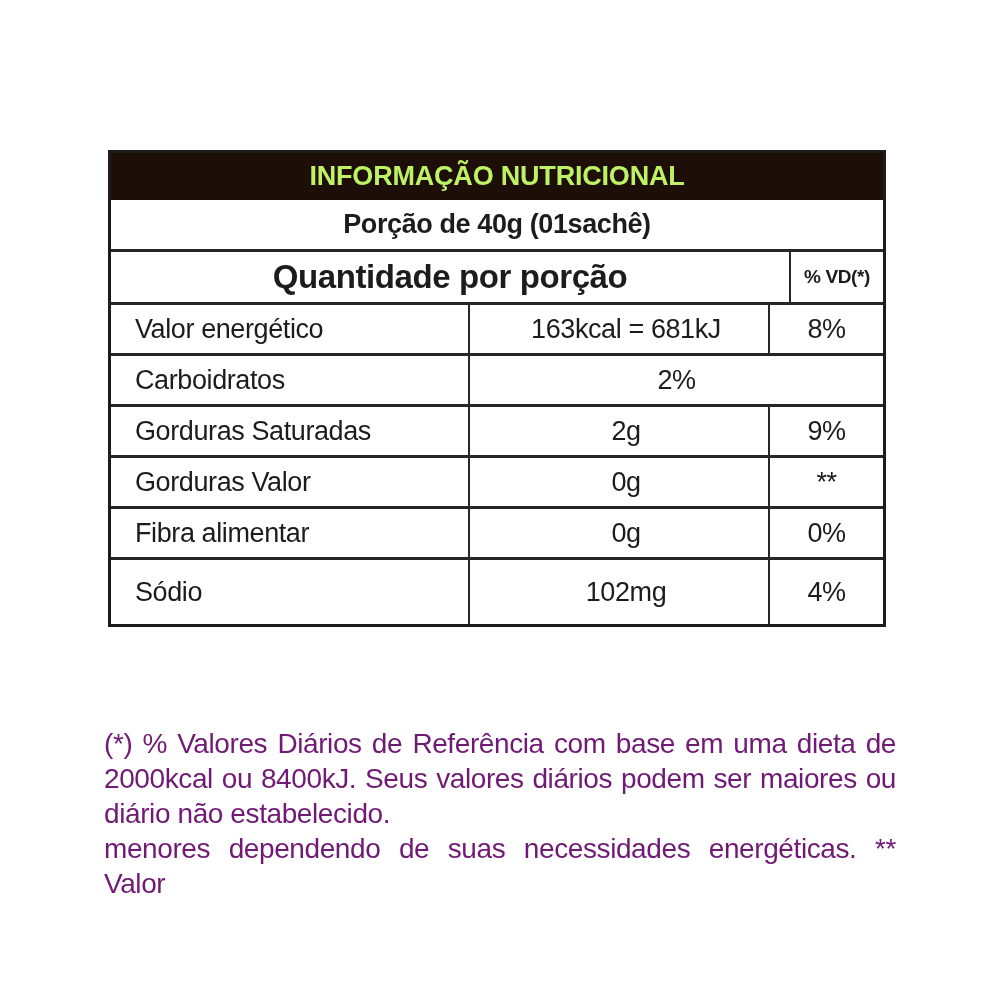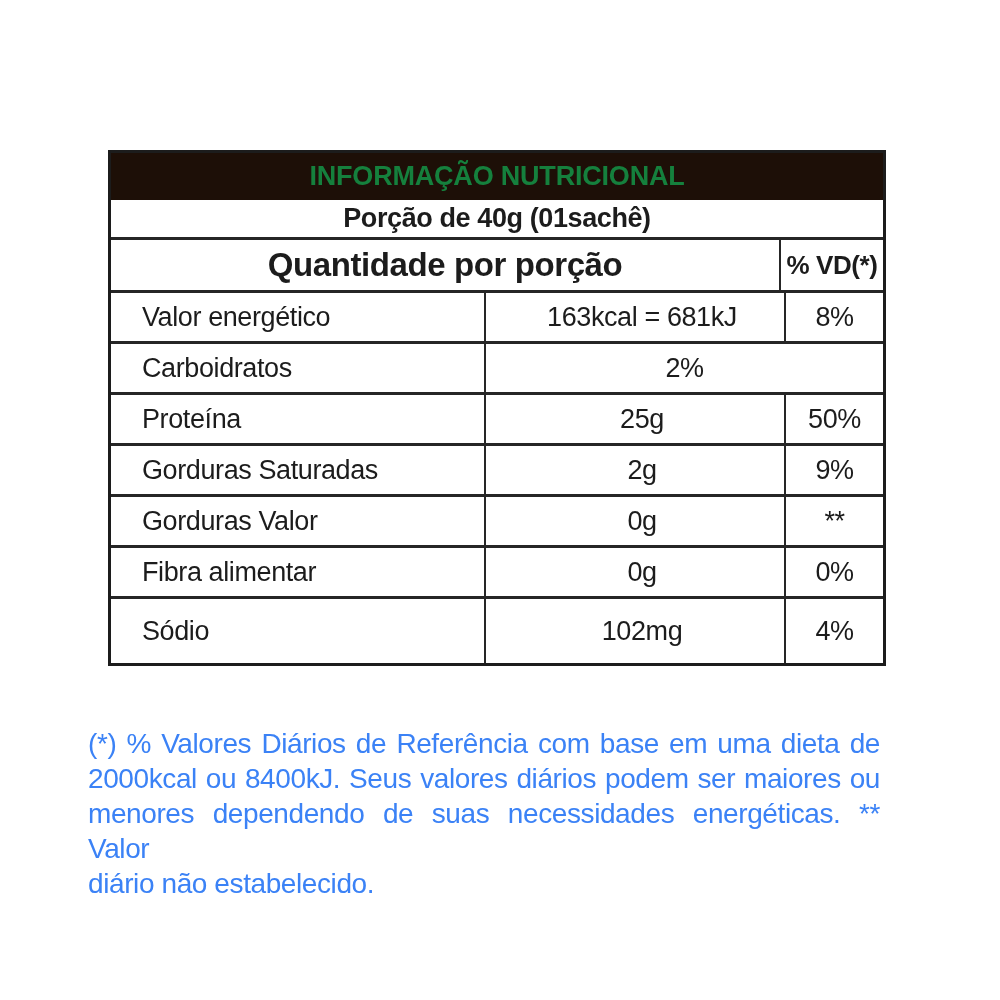--- a/index.html
+++ b/index.html
@@ -17,30 +17,30 @@
     position: absolute;
     left: 108px;
     top: 150px;
     width: 778px;
     border: 3px solid #1c1c1c;
     background: #ffffff;
   }
   .title-bar {
     height: 47px;
     background: #1d0f07;
-    color: #15803d;
+    color: #bef264;
     display: flex;
     align-items: center;
     justify-content: center;
     font-weight: bold;
     font-size: 27px;
     letter-spacing: -0.2px;
   }
   .serving-row {
-    height: 40px;
+    height: 52px;
     border-bottom: 3px solid #262626;
     display: flex;
     align-items: center;
     justify-content: center;
     font-weight: bold;
     font-size: 27px;
     text-align: center;
   }
   .qhead-row {
     height: 53px;
@@ -50,66 +50,65 @@
   }
   .qhead-left {
     flex: 1;
     display: flex;
     align-items: center;
     justify-content: center;
     font-weight: bold;
     font-size: 33px;
   }
   .qhead-right {
-    width: 104px;
+    width: 94px;
     border-left: 2px solid #262626;
     display: flex;
     align-items: center;
     justify-content: center;
     font-weight: bold;
-    font-size: 26px;
+    font-size: 19px;
   }
   .data-row {
     height: 51px;
     border-bottom: 3px solid #262626;
     display: flex;
     align-items: stretch;
     font-size: 27px;
   }
   .data-row:last-child { border-bottom: none; height: 64px; }
   .cell-label {
     width: 357px;
     display: flex;
     align-items: center;
-    padding-left: 15px;
-    margin-left: 16px;
+    padding-left: 24px;
   }
   .cell-value {
     width: 300px;
     border-left: 2px solid #262626;
     display: flex;
     align-items: center;
     justify-content: center;
     padding-left: 14px;
   }
   .cell-vd {
     flex: 1;
     border-left: 2px solid #262626;
     display: flex;
     align-items: center;
     justify-content: center;
   }
   .footnote {
     position: absolute;
-    left: 88px;
+    left: 104px;
     top: 726px;
     width: 792px;
     font-size: 28px;
     line-height: 35px;
-    color: #3b82f6;
+    color: #701a75;
   }
   .footnote .line {
     text-align: justify;
     text-align-last: justify;
   }
   .footnote .line.last {
     text-align: left;
     text-align-last: left;
   }
 </style>
@@ -141,25 +140,20 @@
       <div class="cell-label">Valor energético</div>
       <div class="cell-value">163kcal = 681kJ</div>
       <div class="cell-vd">8%</div>
     </div>
 
     <div class="data-row">
       <div class="cell-label">Carboidratos</div>
       <div class="cell-vd">2%</div>
     </div>
 
-    <div class="data-row">
-      <div class="cell-label">Proteína</div>
-      <div class="cell-value">25g</div>
-      <div class="cell-vd">50%</div>
-    </div>
 
 
     <div class="data-row">
       <div class="cell-label">Gorduras Saturadas</div>
       <div class="cell-value">2g</div>
       <div class="cell-vd">9%</div>
     </div>
 
     <div class="data-row">
       <div class="cell-label">Gorduras Valor</div>
@@ -177,17 +171,17 @@
       <div class="cell-label">Sódio</div>
       <div class="cell-value">102mg</div>
       <div class="cell-vd">4%</div>
     </div>
 
   </div>
 
   <div class="footnote">
     <div class="line">(*) % Valores Diários de Referência com base em uma dieta de</div>
     <div class="line">2000kcal ou 8400kJ. Seus valores diários podem ser maiores ou</div>
+    <div class="line last">diário não estabelecido.</div>
     <div class="line">menores dependendo de suas necessidades energéticas. ** Valor</div>
-    <div class="line last">diário não estabelecido.</div>
   </div>
 
 </div>
 
 </body></html>

